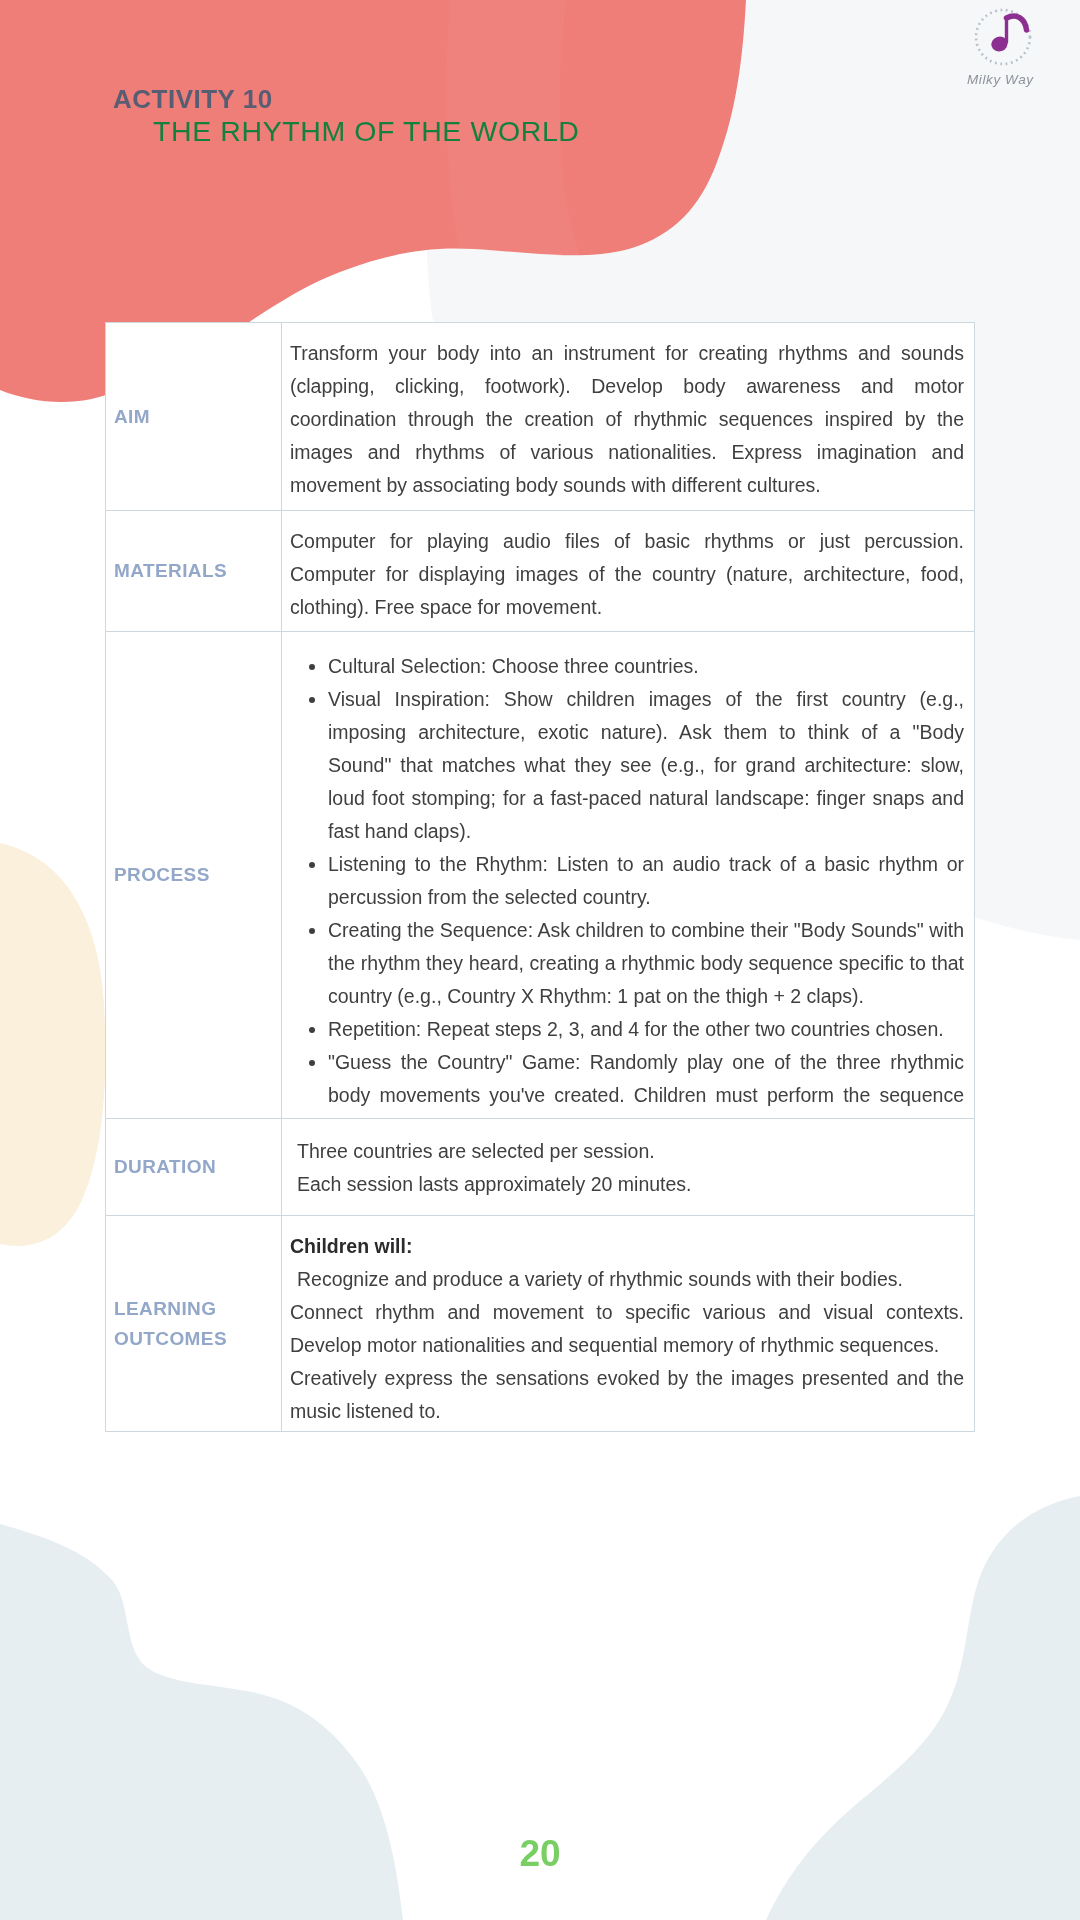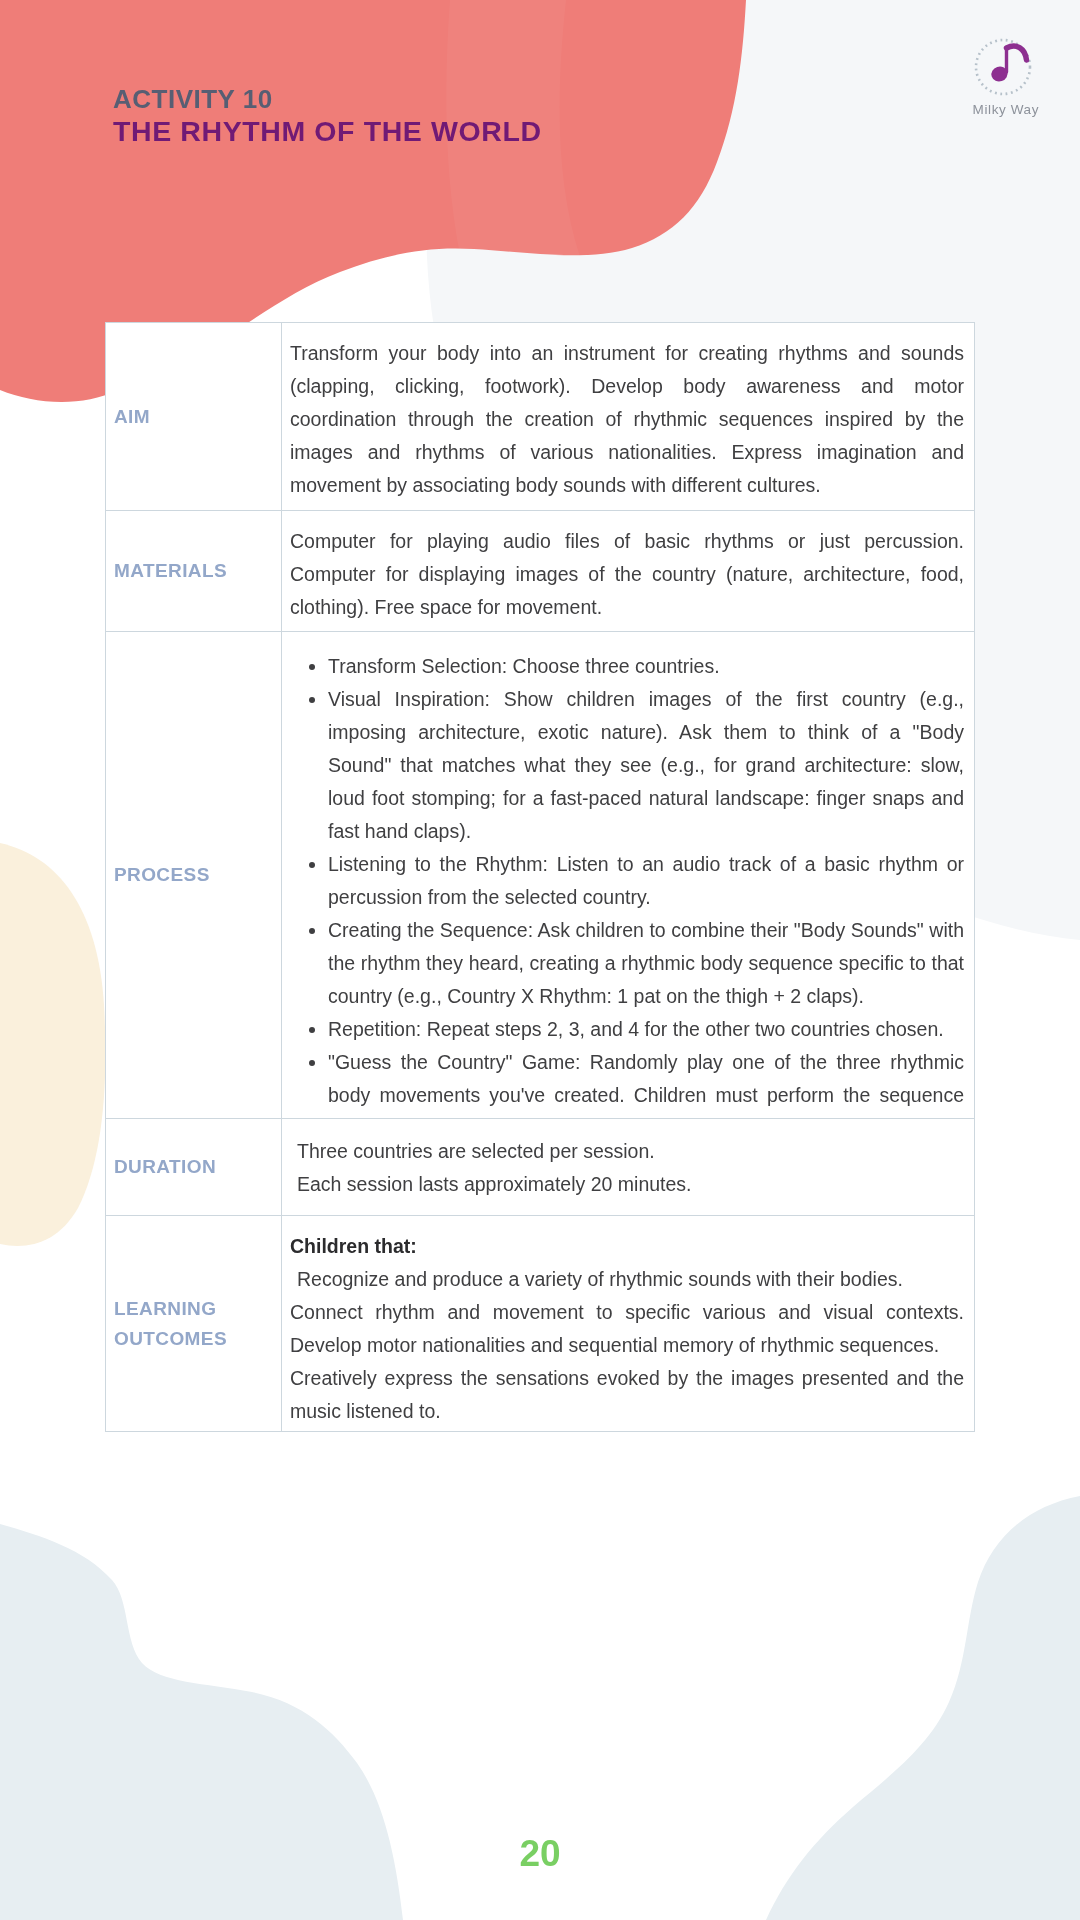--- a/index.html
+++ b/index.html
@@ -12,24 +12,24 @@
     background:#ffffff;
     overflow:hidden;
     font-family:"Liberation Sans","DejaVu Sans",sans-serif;
     color:#3f3f41;
   }
   svg.bg { position:absolute; left:0; top:0; width:1080px; height:1920px; }
 
   
   .header-block { position:absolute; left:113px; top:84px; }
   .activity-label { font-size:26px; line-height:31px; font-weight:bold; color:#575e73; letter-spacing:0.5px; }
-  .page-title { font-size:28.5px; line-height:33px; font-weight:bold; color:#701a75; letter-spacing:0.6px; }
+  .page-title { font-size:28.5px; line-height:33px; font-weight:normal; color:#15803d; letter-spacing:0.6px;margin-left:40px; }
 
   
-  .logo { position:absolute; left:967px; top:34px; width:72px; text-align:right; }
+  .logo { position:absolute; left:967px; top:4px; width:72px; text-align:left;font-style:italic; }
   .logo svg { display:block; margin:0 auto; }
   .brand-name { margin-top:2px; font-size:13.5px; color:#8d929b; letter-spacing:0.6px; }
 
   
   .sheet-table {
     position:absolute; left:105px; top:322px; width:870px;
     background:#ffffff;
     border:1px solid #cdd7de;
     font-size:19.5px; line-height:33px;
   }
@@ -102,42 +102,42 @@
       <div class="cell-label">MATERIALS</div>
       <div class="cell-body">
         <p class="just">Computer for playing audio files of basic rhythms or just percussion. Computer for displaying images of the country (nature, architecture, food, clothing). Free space for movement.</p>
       </div>
     </div>
 
     <div class="trow" style="height:487px">
       <div class="cell-label">PROCESS</div>
       <div class="cell-body" style="padding-top:18px">
         <ul class="process-list">
-          <li>Transform Selection: Choose three countries.</li>
+          <li>Cultural Selection: Choose three countries.</li>
           <li>Visual Inspiration: Show children images of the first country (e.g., imposing architecture, exotic nature). Ask them to think of a "Body Sound" that matches what they see (e.g., for grand architecture: slow, loud foot stomping; for a fast-paced natural landscape: finger snaps and fast hand claps).</li>
           <li>Listening to the Rhythm: Listen to an audio track of a basic rhythm or percussion from the selected country.</li>
           <li>Creating the Sequence: Ask children to combine their "Body Sounds" with the rhythm they heard, creating a rhythmic body sequence specific to that country (e.g., Country X Rhythm: 1 pat on the thigh + 2 claps).</li>
           <li>Repetition: Repeat steps 2, 3, and 4 for the other two countries chosen.</li>
           <li>"Guess the Country" Game: Randomly play one of the three rhythmic body movements you've created. Children must perform the sequence and guess which country it belongs to.</li>
         </ul>
       </div>
     </div>
 
     <div class="trow" style="height:97px">
       <div class="cell-label">DURATION</div>
       <div class="cell-body" style="padding-top:16px">
         <p class="indent-sp">Three countries are selected per session.</p>
         <p class="indent-sp">Each session lasts approximately 20 minutes.</p>
       </div>
     </div>
 
     <div class="trow" style="height:215px">
       <div class="cell-label">LEARNING OUTCOMES</div>
       <div class="cell-body">
-        <p class="outcomes-heading">Children that:</p>
+        <p class="outcomes-heading">Children will:</p>
         <p class="indent-sp">Recognize and produce a variety of rhythmic sounds with their bodies.</p>
         <p class="stretch">Connect rhythm and movement to specific various and visual contexts.</p>
         <p>Develop motor nationalities and sequential memory of rhythmic sequences.</p>
         <p class="just">Creatively express the sensations evoked by the images presented and the music listened to.</p>
       </div>
     </div>
 
   </div>
 
   <div class="page-number">20</div>

